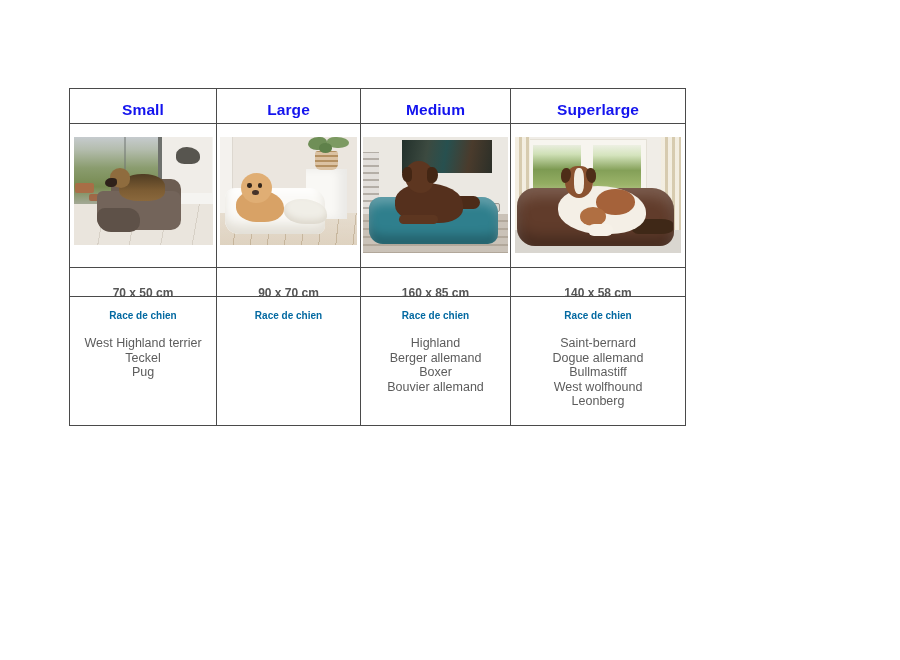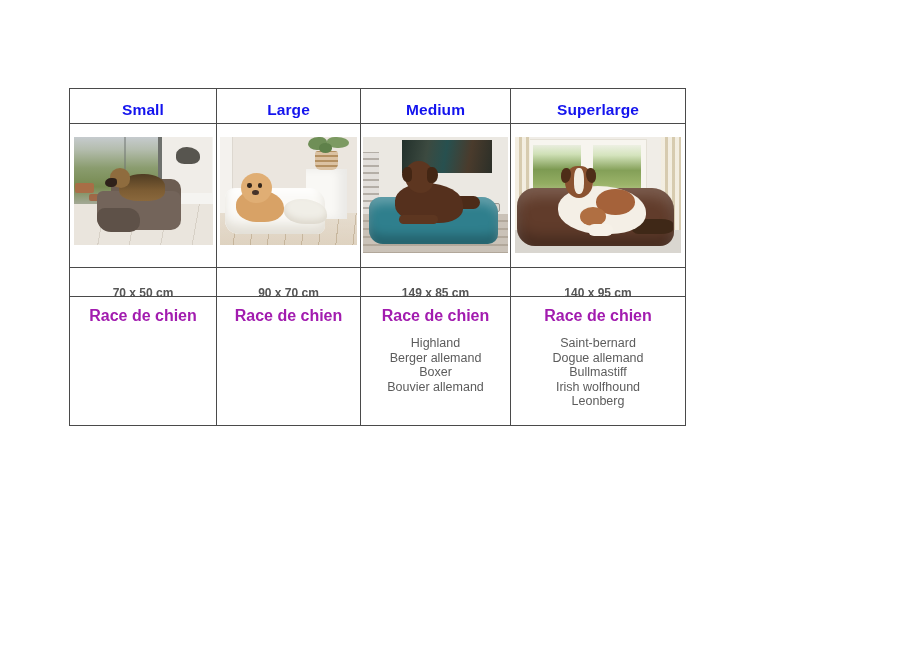--- a/index.html
+++ b/index.html
@@ -24,21 +24,21 @@
     color:#1414ee;font-weight:bold;font-size:15.5px;letter-spacing:.1px;
   }
   .sizecell{
     display:flex;align-items:center;justify-content:center;
     padding-top:21px;
     color:#565656;font-weight:bold;font-size:12px;
   }
   .breedcell{
     text-align:center;padding:11px 8px 0 8px;color:#5c5c5c;font-size:12.5px;
   }
-  .race{font-weight:bold;color:#a21caf;font-size:16px;line-height:15px;}
+  .race{font-weight:bold;color:#0369a1;font-size:10px;line-height:15px;}
   .breedlist{margin-top:13px;line-height:14.5px;}
   .breed{min-height:0;}
   .photocell{position:relative;}
   .photo{position:relative;overflow:hidden;margin:13px auto 0 auto;background:#f5f4f1;}
   .photo div{position:absolute;}
   
   .p1{width:139px;height:108px;}
   .p2{width:137px;height:108px;}
   .p3{width:145px;height:116px;}
   .p4{width:166px;height:116px;}
@@ -189,42 +189,47 @@
       <div class="paw"></div>
       <div class="doghead"></div>
       <div class="blaze"></div>
       <div class="earL"></div>
       <div class="earR"></div>
     </div>
   </div>
 
   <div class="cell c0 sizecell">70 x 50 cm</div>
   <div class="cell sizecell">90 x 70 cm</div>
-  <div class="cell sizecell">149 x 85 cm</div>
-  <div class="cell sizecell">140 x 95 cm</div>
+  <div class="cell sizecell">160 x 85 cm</div>
+  <div class="cell sizecell">140 x 58 cm</div>
 
   <div class="cell c0 breedcell">
     <div class="race">Race de chien</div>
+    <div class="breedlist">
+      <div class="breed">West Highland terrier</div>
+      <div class="breed">Teckel</div>
+      <div class="breed">Pug</div>
+    </div>
   </div>
   <div class="cell breedcell">
     <div class="race">Race de chien</div>
   </div>
   <div class="cell breedcell">
     <div class="race">Race de chien</div>
     <div class="breedlist">
       <div class="breed">Highland</div>
       <div class="breed">Berger allemand</div>
       <div class="breed">Boxer</div>
       <div class="breed">Bouvier allemand</div>
     </div>
   </div>
   <div class="cell breedcell">
     <div class="race">Race de chien</div>
     <div class="breedlist">
       <div class="breed">Saint-bernard</div>
       <div class="breed">Dogue allemand</div>
       <div class="breed">Bullmastiff</div>
-      <div class="breed">Irish wolfhound</div>
+      <div class="breed">West wolfhound</div>
       <div class="breed">Leonberg</div>
     </div>
   </div>
 
 </div>
 
 </body></html>

